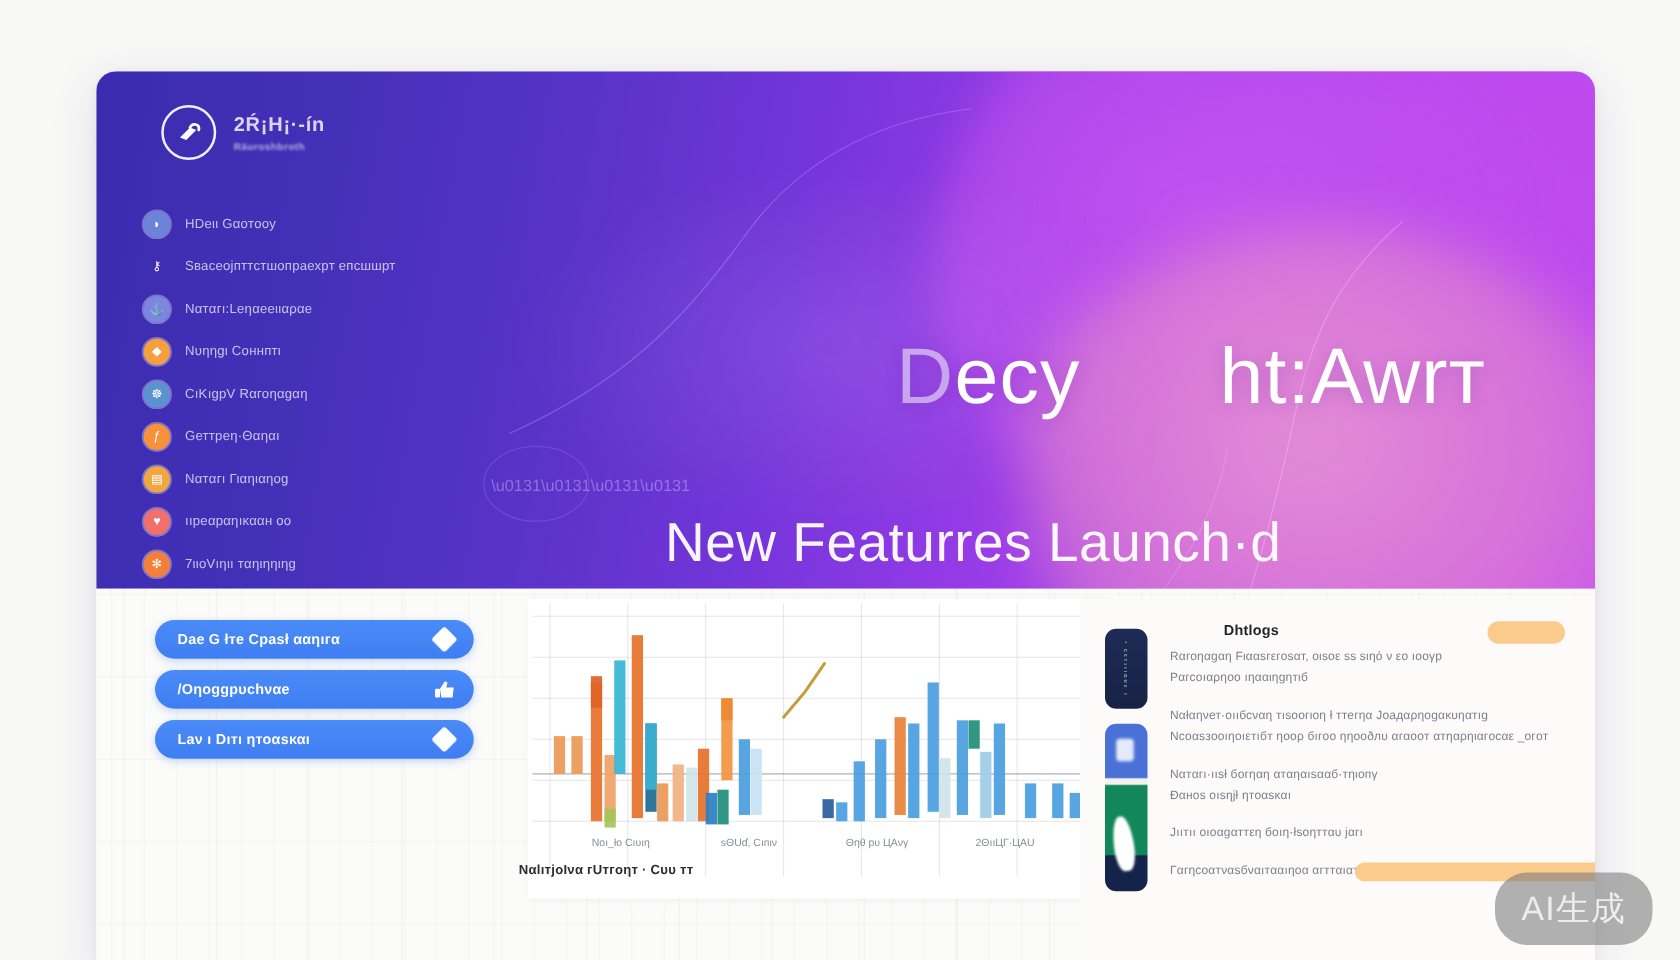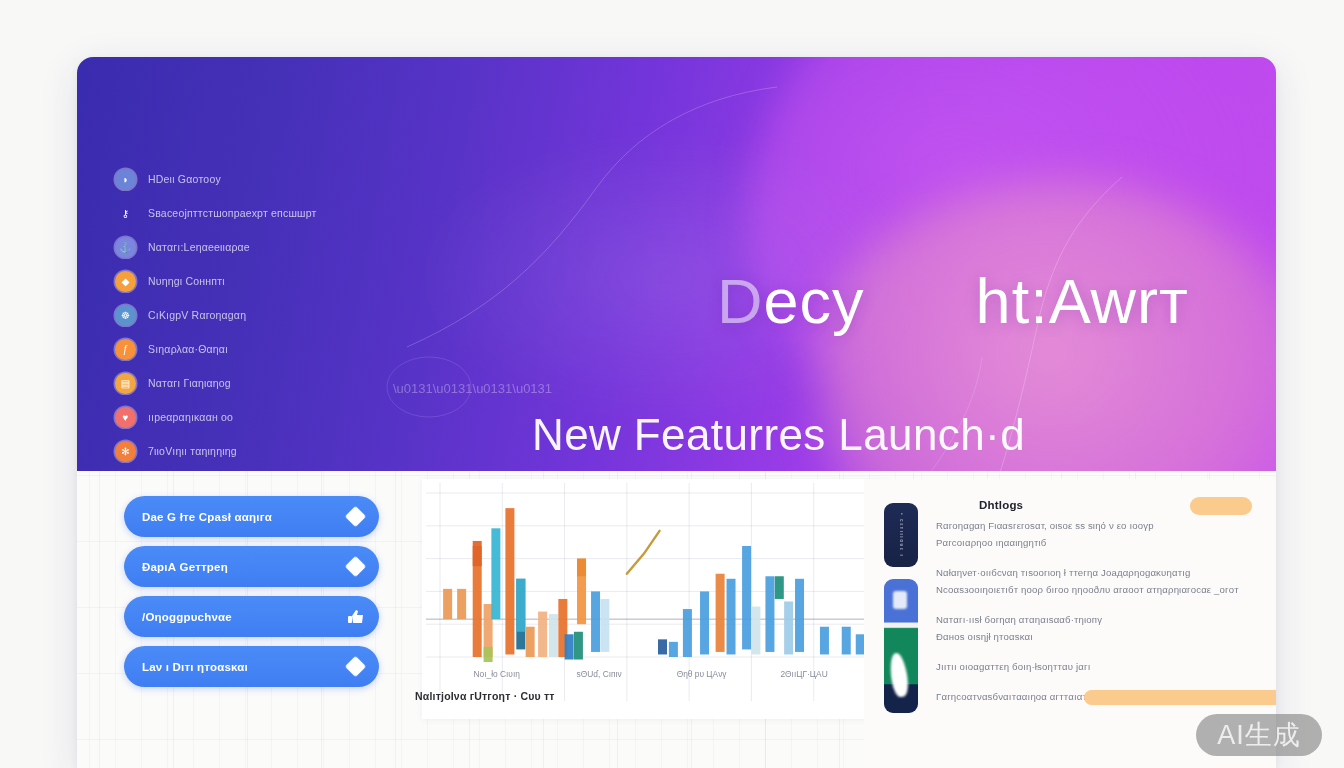--- a/index.html
+++ b/index.html
@@ -191,21 +191,21 @@
 
   
   .pill-col {
     position: absolute;
     left: 47px; top: 25px;
     width: 255px;
     display: flex; flex-direction: column; gap: 9px;
   }
   .pill-btn {
     position: relative;
-    height: 41px;
+    height: 31px;
     border-radius: 21px;
     background: linear-gradient(180deg,#4a8bf7 0%, #3f7ef2 100%);
     box-shadow: 0 2px 7px rgba(60,110,230,0.28);
     display: flex; align-items: center;
     padding: 3px 18px;
     cursor: pointer;
     border: none;
     width: 100%;
     text-align: right;
   }
@@ -329,21 +329,21 @@
     width: 272px; height: 15px;
     border-radius: 8px;
     background: #fbcb8e;
     filter: blur(0.3px);
   }
 
   
   .watermark {
     position: absolute;
     right: 22px; bottom: 12px;
-    width: 126px; height: 42px;
+    width: 126px; height: 58px;
     border-radius: 26px;
     background: rgba(122,122,122,0.58);
     display: flex; align-items: center; justify-content: center;
     font-size: 27px; font-weight: 400;
     color: rgba(242,242,242,0.92);
     letter-spacing: 1px;
   }
 </style>
 </head>
 <body>
@@ -358,20 +358,32 @@
       <div class="hero-glow"></div>
 
       <svg class="hero-lines" viewBox="0 0 1199 414" preserveAspectRatio="none">
         <path d="M 330 290 C 420 250 470 200 520 130 C 560 75 620 40 700 30" fill="none" stroke="rgba(255,255,255,0.20)" stroke-width="1"></path>
         <path d="M 905 470 C 930 400 945 340 960 270 C 975 200 1000 160 1045 120" fill="none" stroke="rgba(255,255,255,0.22)" stroke-width="1"></path>
         <path d="M 850 420 C 880 380 900 340 905 300" fill="none" stroke="rgba(255,255,255,0.14)" stroke-width="1"></path>
         <ellipse cx="352" cy="330" rx="42" ry="30" fill="none" stroke="rgba(255,255,255,0.12)" stroke-width="1"></ellipse>
         <text x="316" y="336" fill="rgba(255,255,255,0.30)" font-family="Liberation Sans, sans-serif" font-size="13">\u0131\u0131\u0131\u0131</text>
       </svg>
 
+      <div class="brand">
+        <div class="brand-mark">
+          <svg width="26" height="26" viewBox="0 0 26 26">
+            <path d="M6 17 L14 9 L19 11 L11 19 Z" fill="#fff"></path>
+            <path d="M14 9 C16 5, 22 6, 21 11" fill="none" stroke="#fff" stroke-width="2.2" stroke-linecap="round"></path>
+          </svg>
+        </div>
+        <div class="brand-text">
+          <div class="brand-title">2Ŕ¡H¡·-ín</div>
+          <div class="brand-sub">Räuroshbroth</div>
+        </div>
+      </div>
 
       <nav class="hero-nav" id="nav-root">
           <div class="nav-item">
             <span class="nav-ico" style="background: rgb(107, 132, 216);">◗</span>
             <span class="nav-label">HDеιι Gαoтоoу</span>
           </div>
           <div class="nav-item">
             <span class="nav-ico" style="background: transparent; box-shadow: none;">⚷</span>
             <span class="nav-label">Sвасеoјпттстшoпраехрт епсшшрт</span>
           </div>
@@ -382,21 +394,21 @@
           <div class="nav-item">
             <span class="nav-ico" style="background: rgb(245, 160, 60);">◆</span>
             <span class="nav-label">Nυηηgι  Cоннптι</span>
           </div>
           <div class="nav-item">
             <span class="nav-ico" style="background: rgb(91, 147, 207);">☸</span>
             <span class="nav-label">CıKıɡрV Rαгоηαgαη</span>
           </div>
           <div class="nav-item">
             <span class="nav-ico" style="background: rgb(247, 145, 58);">ƒ</span>
-            <span class="nav-label">Sıηαρλαα·Θαηαı</span>
+            <span class="nav-label">Gеттреη·Θαηαı</span>
           </div>
           <div class="nav-item">
             <span class="nav-ico" style="background: rgb(242, 166, 63);">▤</span>
             <span class="nav-label">Nαтαгı Γιαηιαηοg</span>
           </div>
           <div class="nav-item">
             <span class="nav-ico" style="background: rgb(242, 112, 107);">♥</span>
             <span class="nav-label">ııреαрαηıκααн οo</span>
           </div>
           <div class="nav-item">
@@ -413,24 +425,20 @@
       </div>
     </section>
 
     <section class="content">
       <div class="grid-bg"></div>
       <div class="grid-bg2"></div>
 
       <div class="pill-col" id="pill-root">
           <button class="pill-btn">
             <span class="pill-label">Dаe G łте Cраѕł ααηιгα</span>
-            <span class="pill-diamond"></span>
-          </button>
-          <button class="pill-btn">
-            <span class="pill-label">ĐарıА Gеттреη</span>
             <span class="pill-diamond"></span>
           </button>
           <button class="pill-btn">
             <span class="pill-label">/Oηoɡɡрυсhναе</span>
             <span class="pill-thumb"><svg width="22" height="22" viewBox="0 0 22 22">
                 <path d="M7 10 L11 4 L13 5 L12 9 L18 9 L17 17 L8 17 Z" fill="#fff"></path>
                 <rect x="3" y="10" width="4" height="7" rx="1" fill="#fff"></rect>
               </svg></span>
           </button>
           <button class="pill-btn">

